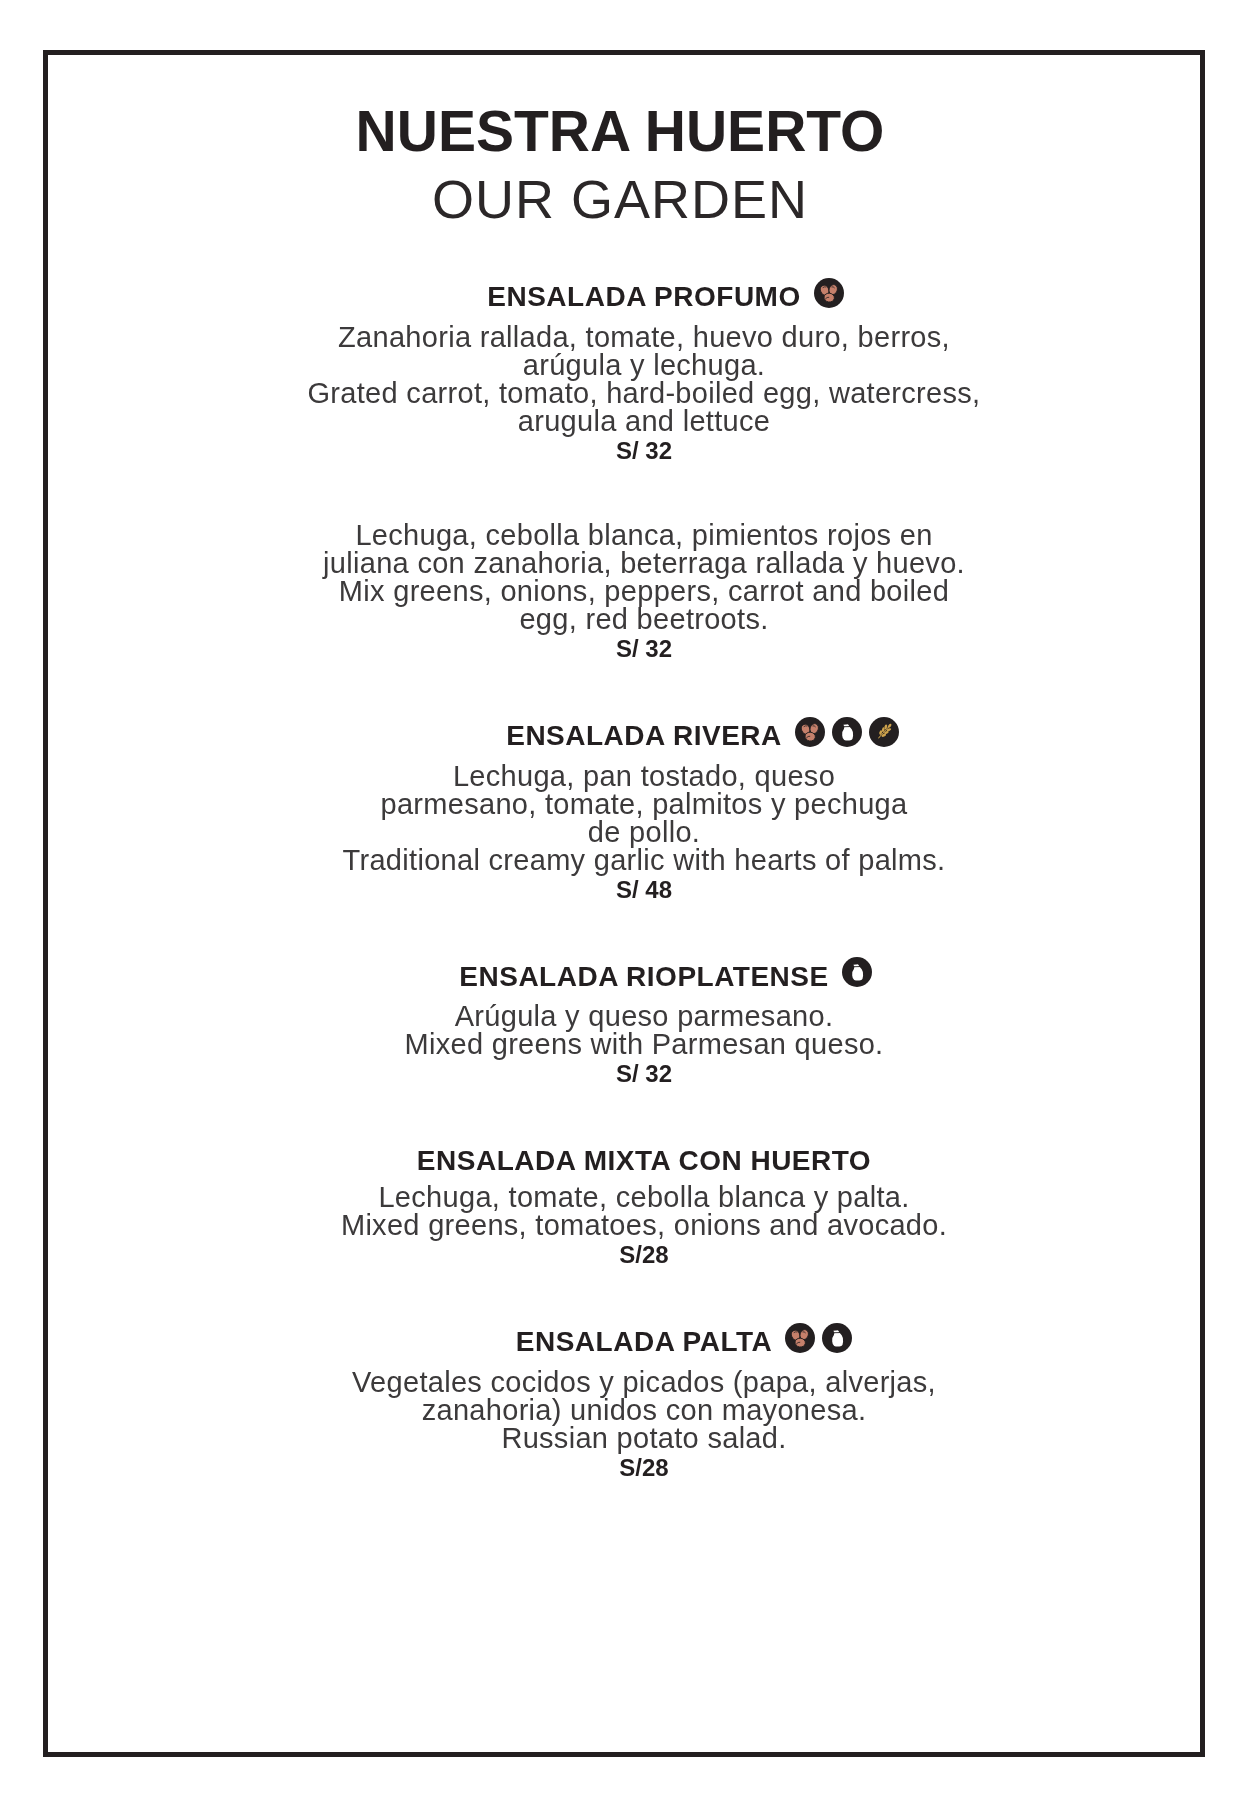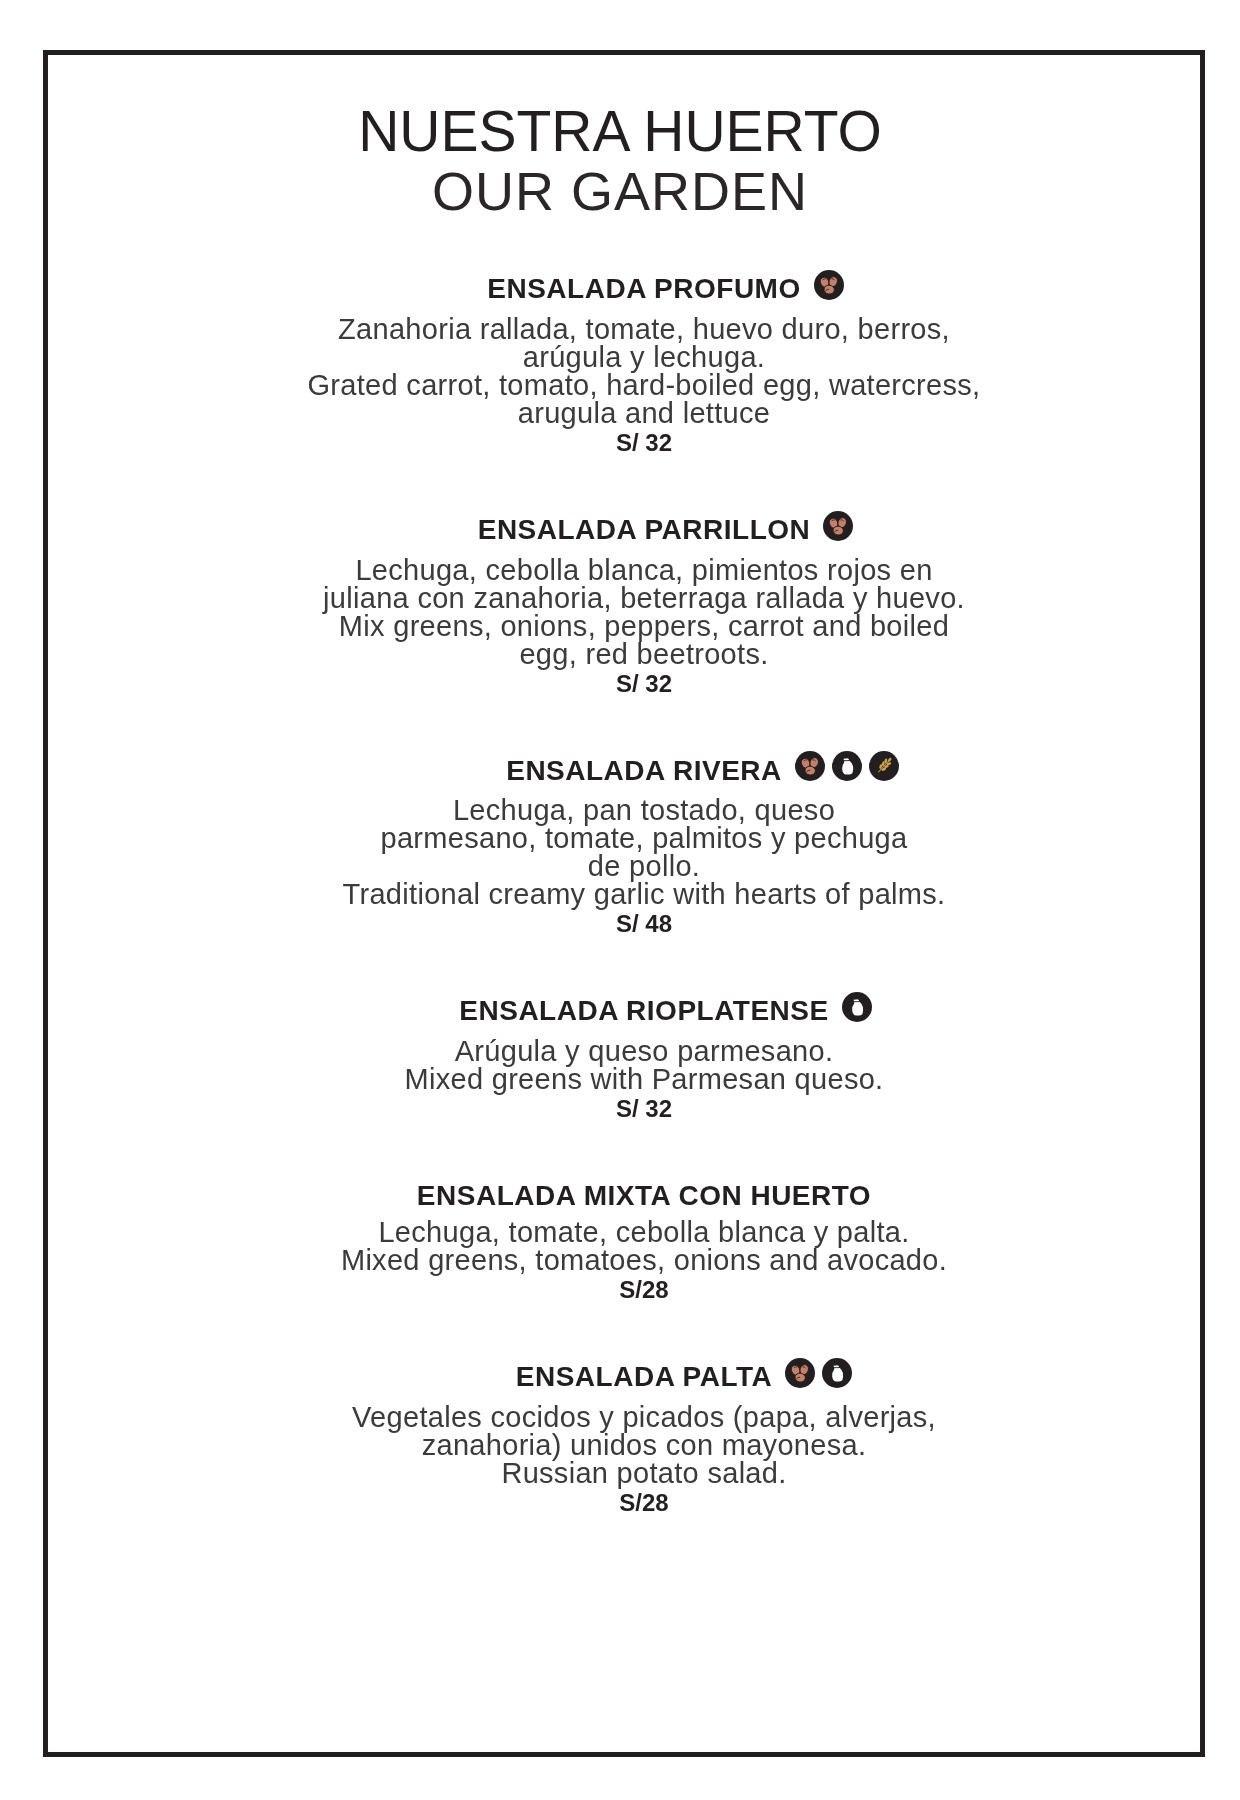--- a/index.html
+++ b/index.html
@@ -29,26 +29,26 @@
     top: 0;
     width: 100%;
     text-align: center;
     padding-top: 100px;
     box-sizing: border-box;
   }
   .title-es {
     margin: 0;
     font-size: 57px;
     line-height: 62px;
-    font-weight: 400;
+    font-weight: 700;
     letter-spacing: 0px;
     color: #231f20;
   }
   .title-en {
-    margin: 0;
+    margin: 8px;
     font-size: 54px;
     line-height: 58px;
     font-weight: 400;
     letter-spacing: 1px;
     color: #2b2728;
   }
   .menu { margin-top: 52px; margin-left: 48px; }
   .item { margin: 0 0 56px 0; }
   .name-row {
     line-height: 34px;
@@ -119,31 +119,20 @@
   </svg>
 </span></span></div>
         <p class="desc">Zanahoria rallada, tomate, huevo duro, berros,
 arúgula y lechuga.</p>
         <p class="desc">Grated carrot, tomato, hard-boiled egg, watercress,
 arugula and lettuce</p>
         <p class="price">S/ 32</p>
       </section>
 
       <section class="item">
-        <div class="name-row"><span class="item-name">ENSALADA PARRILLON</span><span class="icons-anchor"><span class="icons">
-  <svg width="30" height="30" viewBox="0 0 30 30" aria-hidden="true">
-    <circle cx="15" cy="15" r="15" fill="#231f20"></circle>
-    <ellipse cx="10.6" cy="12.2" rx="4.1" ry="5.1" transform="rotate(-22 10.6 12.2)" fill="#c5806b" stroke="#231f20" stroke-width="0.9"></ellipse>
-    <ellipse cx="19.2" cy="11.6" rx="4.1" ry="5.1" transform="rotate(20 19.2 11.6)" fill="#c5806b" stroke="#231f20" stroke-width="0.9"></ellipse>
-    <ellipse cx="15.2" cy="19.6" rx="5.2" ry="4.4" transform="rotate(8 15.2 19.6)" fill="#c5806b" stroke="#231f20" stroke-width="0.9"></ellipse>
-    <path d="M9 9.5 q1.5 -1.2 3 -0.6" fill="none" stroke="#231f20" stroke-width="0.8" stroke-linecap="round"></path>
-    <path d="M17.8 8.8 q1.6 -0.4 2.6 0.9" fill="none" stroke="#231f20" stroke-width="0.8" stroke-linecap="round"></path>
-    <path d="M11.6 20.6 q1.4 -1.6 3.2 -1.4" fill="none" stroke="#231f20" stroke-width="0.8" stroke-linecap="round"></path>
-  </svg>
-</span></span></div>
         <p class="desc">Lechuga, cebolla blanca, pimientos rojos en
 juliana con zanahoria, beterraga rallada y huevo.</p>
         <p class="desc">Mix greens, onions, peppers, carrot and boiled
 egg, red beetroots.</p>
         <p class="price">S/ 32</p>
       </section>
 
       <section class="item">
         <div class="name-row"><span class="item-name">ENSALADA RIVERA</span><span class="icons-anchor"><span class="icons">
   <svg width="30" height="30" viewBox="0 0 30 30" aria-hidden="true">

